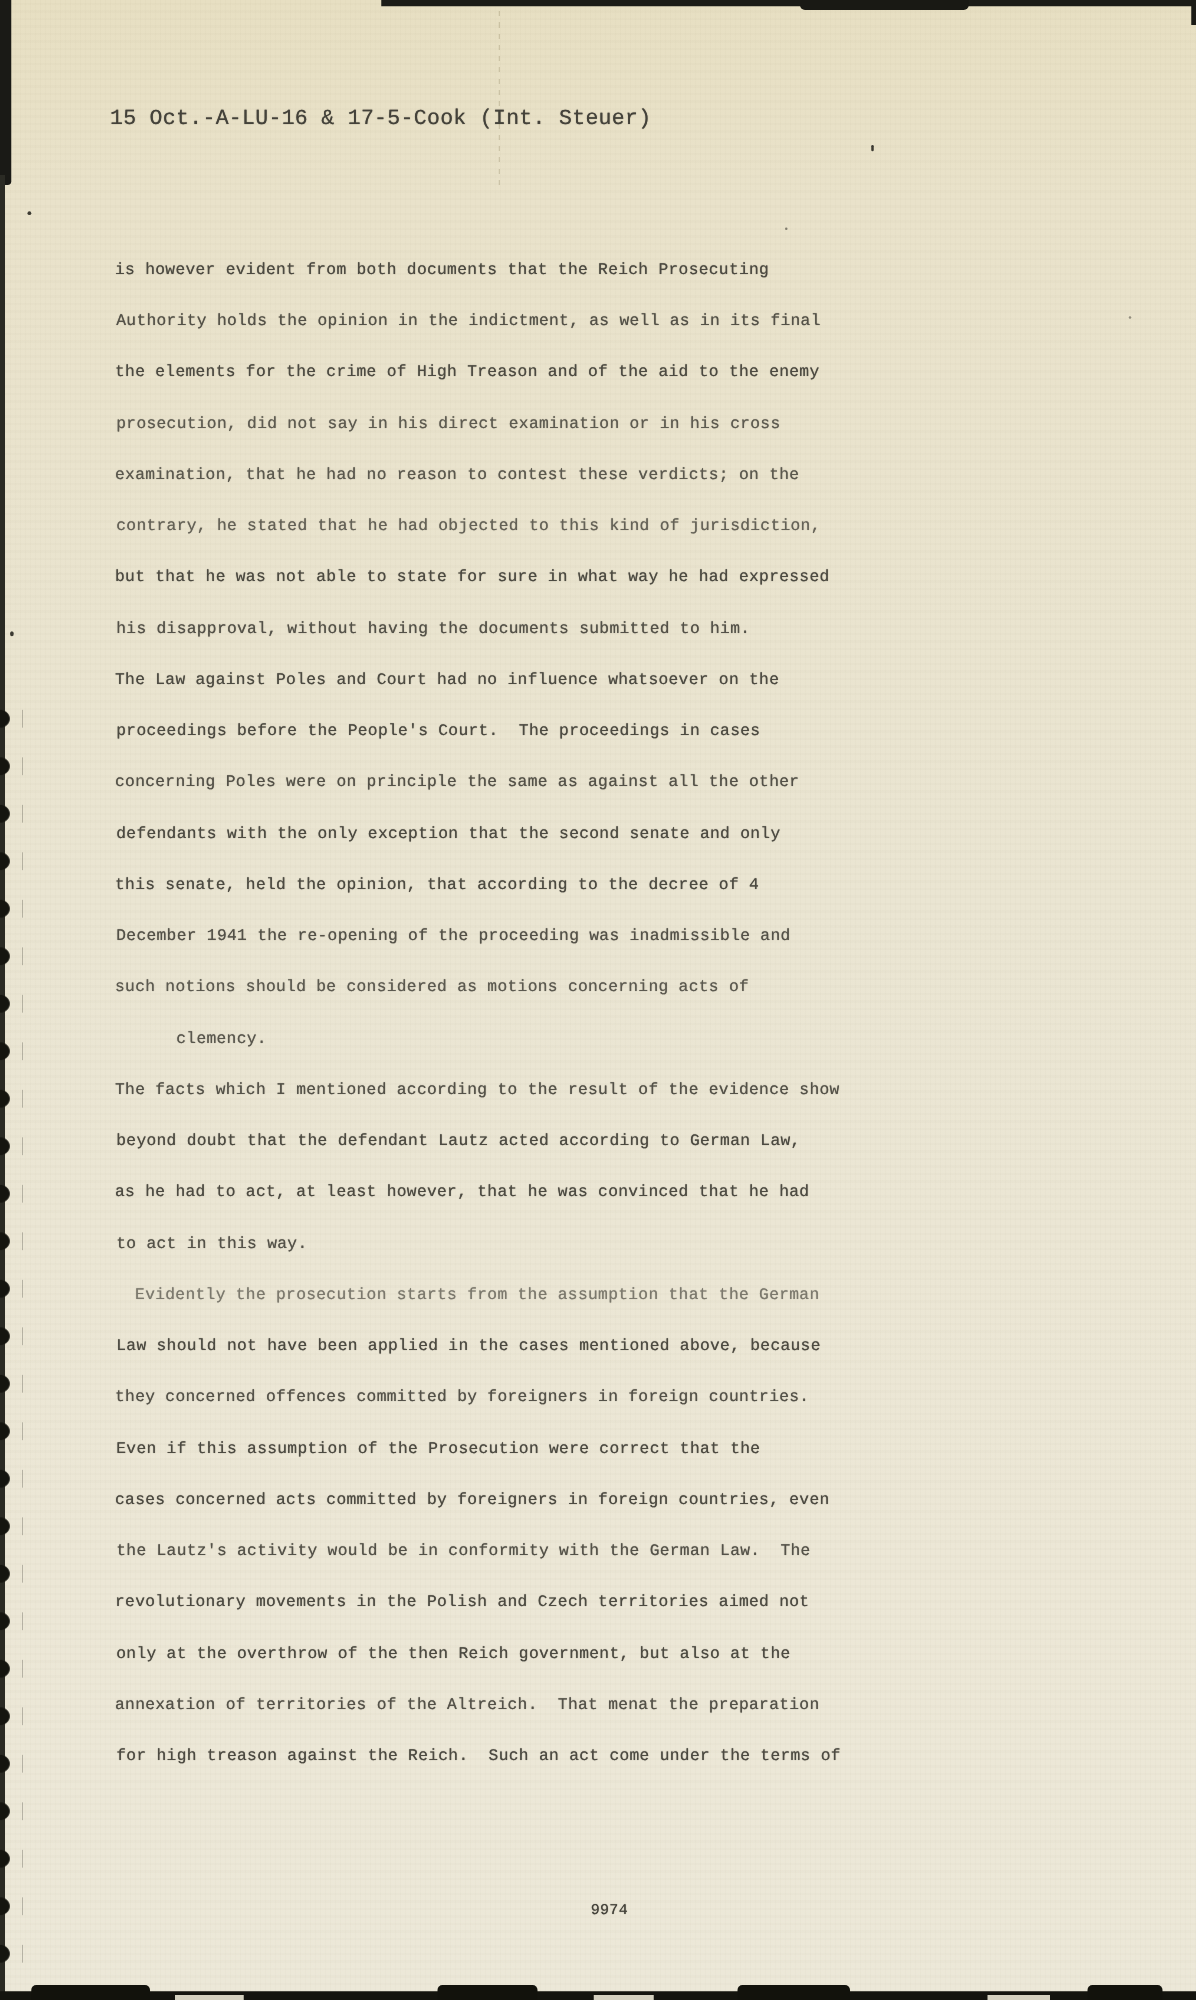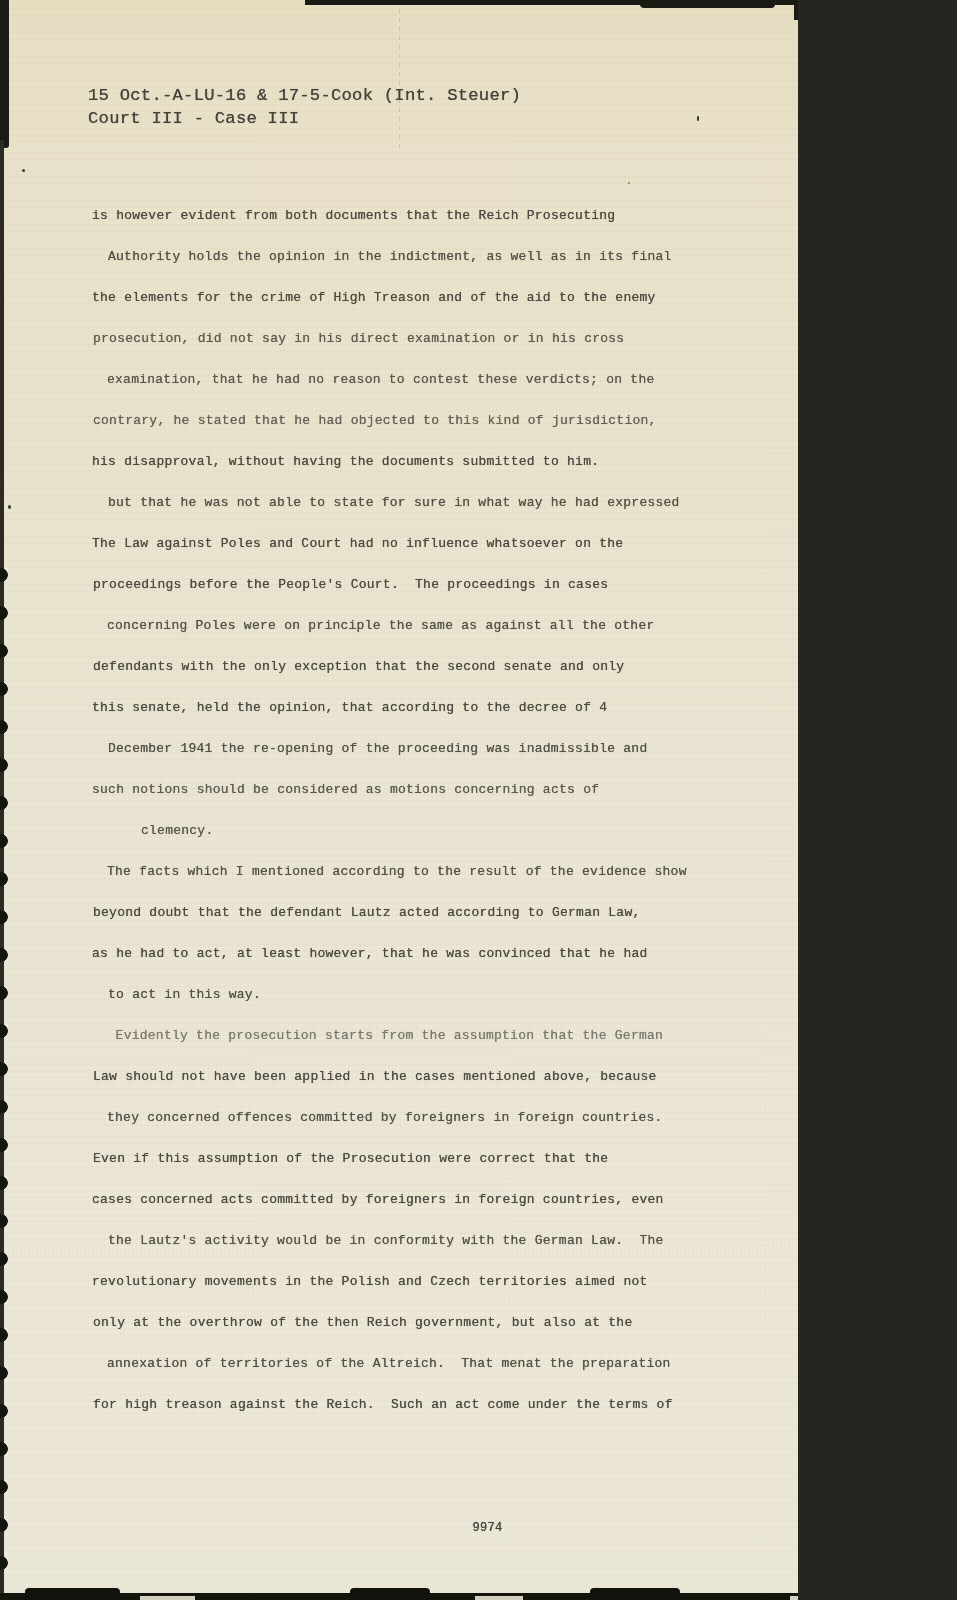--- a/index.html
+++ b/index.html
@@ -1,29 +1,29 @@
 <!DOCTYPE html>
 <html><head>
 <meta charset="utf-8">
 <style>
   html,body{margin:0;padding:0;background:#262620;}
   .page{
-    position:relative;width:798px;height:1600px;overflow:hidden;
+    position:relative;width:957px;height:1600px;overflow:hidden;
     background:
       repeating-linear-gradient(90deg, rgba(120,104,60,.025) 0 1px, rgba(0,0,0,0) 1px 4px),
       repeating-linear-gradient(0deg, rgba(90,80,50,.018) 0 2px, rgba(0,0,0,0) 2px 6px),
       linear-gradient(180deg,#e7dfc2 0%,#e9e2ca 10%,#eae5d2 45%,#ece7d6 78%,#ece8d8 100%);
     font-family:"Liberation Mono","DejaVu Sans Mono",monospace;
     color:#44423a;
   }
   .typed{white-space:pre;text-shadow:0 0 .7px rgba(62,60,50,.85);}
   .header-block{position:absolute;left:88px;top:85px;font-size:17.2px;line-height:22.5px;letter-spacing:.25px;}
   .body-block{position:absolute;left:92px;top:195px;font-size:13px;line-height:41px;letter-spacing:.25px;}
   .doc-line{white-space:pre;text-shadow:0 0 .7px rgba(62,60,50,.85);opacity:.95;}
-  .doc-line:nth-child(3n+2){opacity:.9;margin-left:15px;}
+  .doc-line:nth-child(3n+2){opacity:.9;}
   .doc-line:nth-child(4){opacity:.84;}
   .doc-line:nth-child(5){opacity:.86;}
   .doc-line:nth-child(6){opacity:.8;}
   .doc-line:nth-child(15){opacity:.85;}
   .doc-line:nth-child(16){opacity:.87;margin-left:48px;}
   .doc-line:nth-child(21){opacity:.66;text-align:center;}
   .doc-line:nth-child(31){opacity:.82;text-align:right;}
   .doc-line:nth-child(2n){transform:translateX(1px);}
   .page-number{position:absolute;left:0;top:1521px;width:957px;text-align:center;
     font-size:12px;letter-spacing:.25px;text-indent:18px;font-family:Liberation Mono, monospace;}
@@ -45,32 +45,31 @@
 </style>
 </head>
 <body>
 
 <div class="page">
 
   <div class="crease"></div>
 
   <div class="header-block">
     <div class="typed">15 Oct.-A-LU-16 &amp; 17-5-Cook (Int. Steuer)</div>
-    <div class="typed">Court III - Case III</div>
   </div>
 
   <div class="body-block">
       <div class="doc-line">is however evident from both documents that the Reich Prosecuting</div>
       <div class="doc-line">Authority holds the opinion in the indictment, as well as in its final</div>
       <div class="doc-line">the elements for the crime of High Treason and of the aid to the enemy</div>
       <div class="doc-line">prosecution, did not say in his direct examination or in his cross</div>
       <div class="doc-line">examination, that he had no reason to contest these verdicts; on the</div>
       <div class="doc-line">contrary, he stated that he had objected to this kind of jurisdiction,</div>
+      <div class="doc-line">but that he was not able to state for sure in what way he had expressed</div>
       <div class="doc-line">his disapproval, without having the documents submitted to him.</div>
-      <div class="doc-line">but that he was not able to state for sure in what way he had expressed</div>
       <div class="doc-line">The Law against Poles and Court had no influence whatsoever on the</div>
       <div class="doc-line">proceedings before the People's Court.  The proceedings in cases</div>
       <div class="doc-line">concerning Poles were on principle the same as against all the other</div>
       <div class="doc-line">defendants with the only exception that the second senate and only</div>
       <div class="doc-line">this senate, held the opinion, that according to the decree of 4</div>
       <div class="doc-line">December 1941 the re-opening of the proceeding was inadmissible and</div>
       <div class="doc-line">such notions should be considered as motions concerning acts of</div>
       <div class="doc-line">clemency.</div>
       <div class="doc-line">The facts which I mentioned according to the result of the evidence show</div>
       <div class="doc-line">beyond doubt that the defendant Lautz acted according to German Law,</div>

